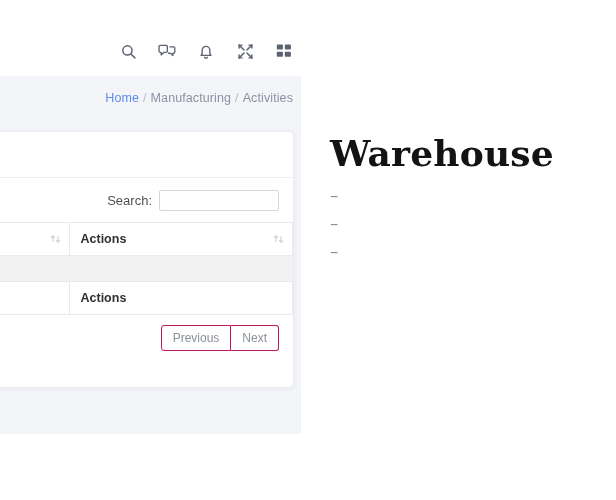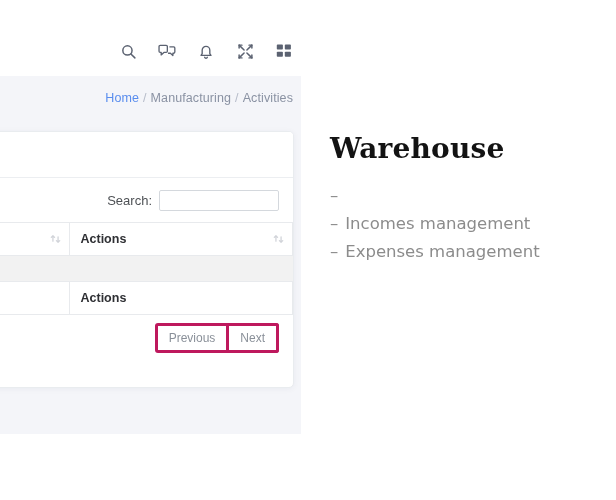--- a/index.html
+++ b/index.html
@@ -101,36 +101,36 @@
     background: #f2f2f2; height: 26px; padding: 0;
     border-right: none;
   }
 
   .pager-row {
     height: 45px; display: flex; align-items: center;
     justify-content: flex-end; padding-right: 14px; background: #fff;
   }
   .pg-btn {
     font-size: 12px; color: #8a9099;
-    border: 3px solid #be185d;
+    border: 1px solid #be185d;
     background: #fff;
     padding: 5px 11px;
     font-family: "Liberation Sans", sans-serif;
     cursor: pointer;
   }
   .pg-btn.prev { border-radius: 3px 0 0 3px; }
   .pg-btn.next { border-radius: 0 3px 3px 0; border-left: none; text-align: right; }
 
   
   .right-pane { position: absolute; left: 330px; top: 0; width: 286px; height: 500px; }
   .wh-title {
     position: absolute; left: 0; top: 132px;
     font-family: "DejaVu Serif", serif;
     font-weight: bold;
-    font-size: 28px;
+    font-size: 36px;
     color: #131313;
     letter-spacing: .2px;
     white-space: nowrap;
   }
   .wh-list { position: absolute; left: 0; top: 182px; width: 286px; }
   .wh-item {
     font-family: "DejaVu Sans", sans-serif;
     font-size: 16.5px;
     color: #8c8c8c;
     line-height: 28px;
@@ -244,22 +244,20 @@
   </div>
 
   <div class="right-pane">
     <div class="wh-title">Warehouse</div>
     <div class="wh-list">
       <div class="wh-item">
         <span class="wh-dash">–</span>
       </div>
       <div class="wh-item">
         <span class="wh-dash">–</span>
-        <span>Incomes management</span>
       </div>
       <div class="wh-item">
         <span class="wh-dash">–</span>
-        <span>Expenses management</span>
       </div>
     </div>
   </div>
 
 </div>
 
 </body></html>

